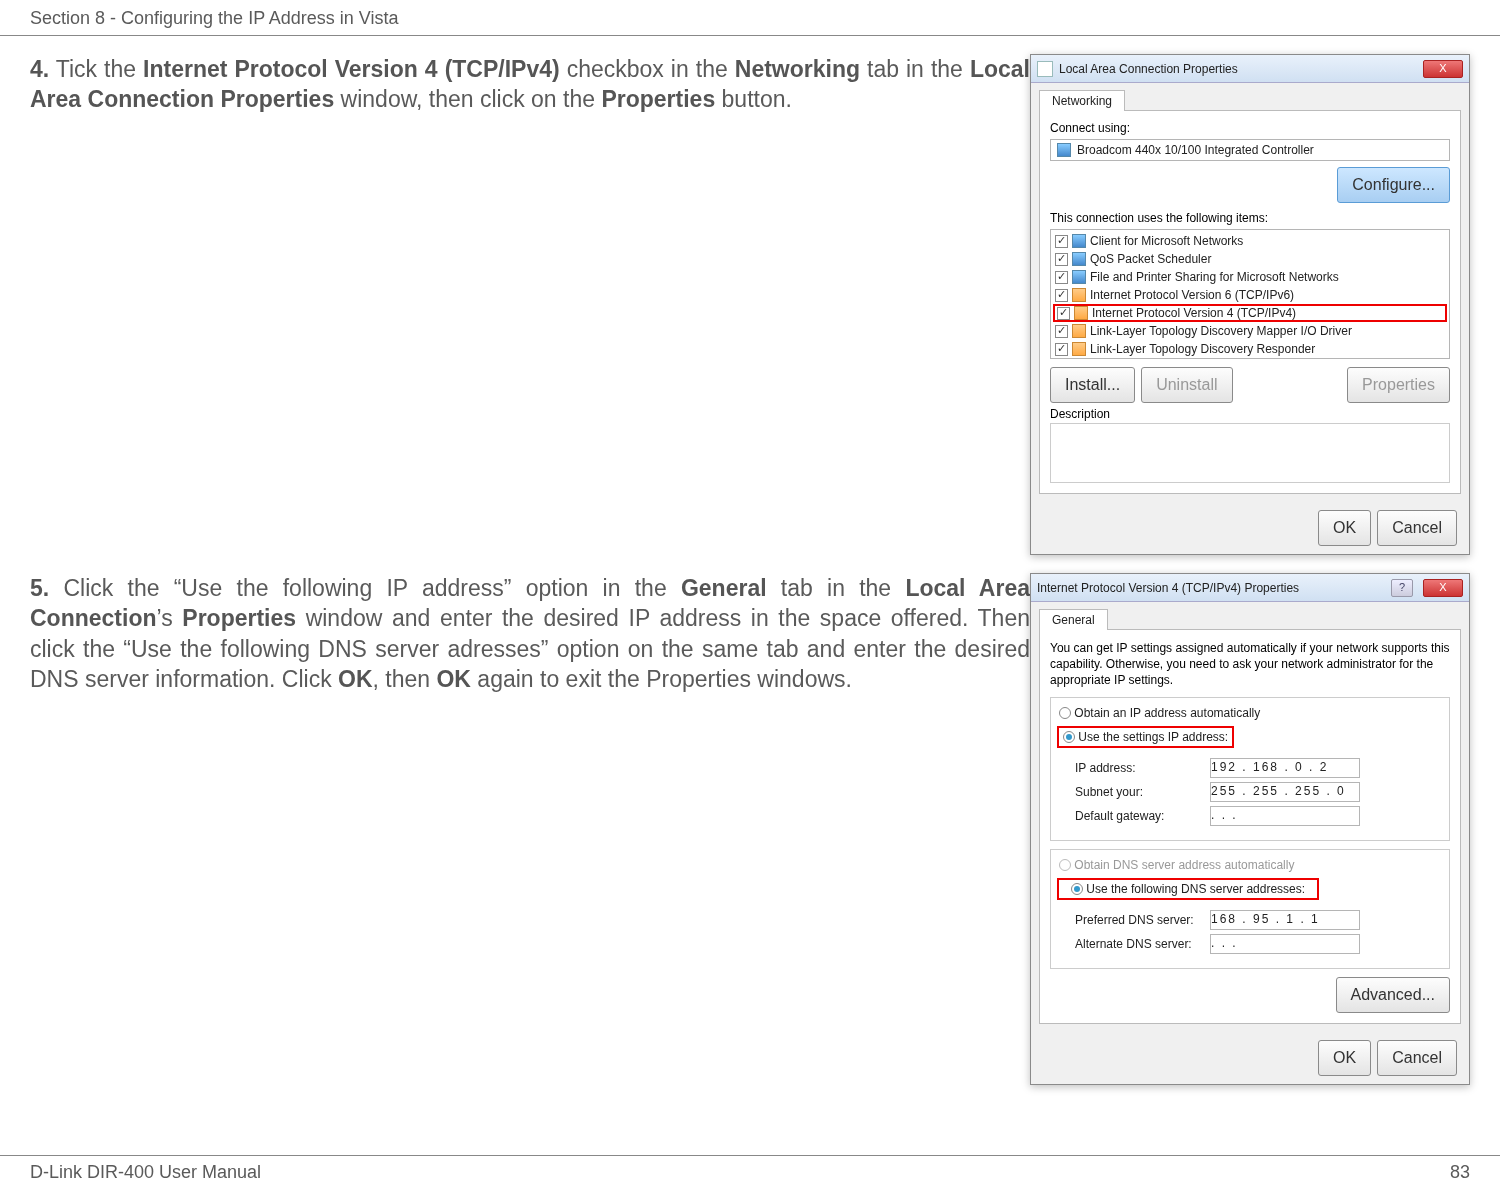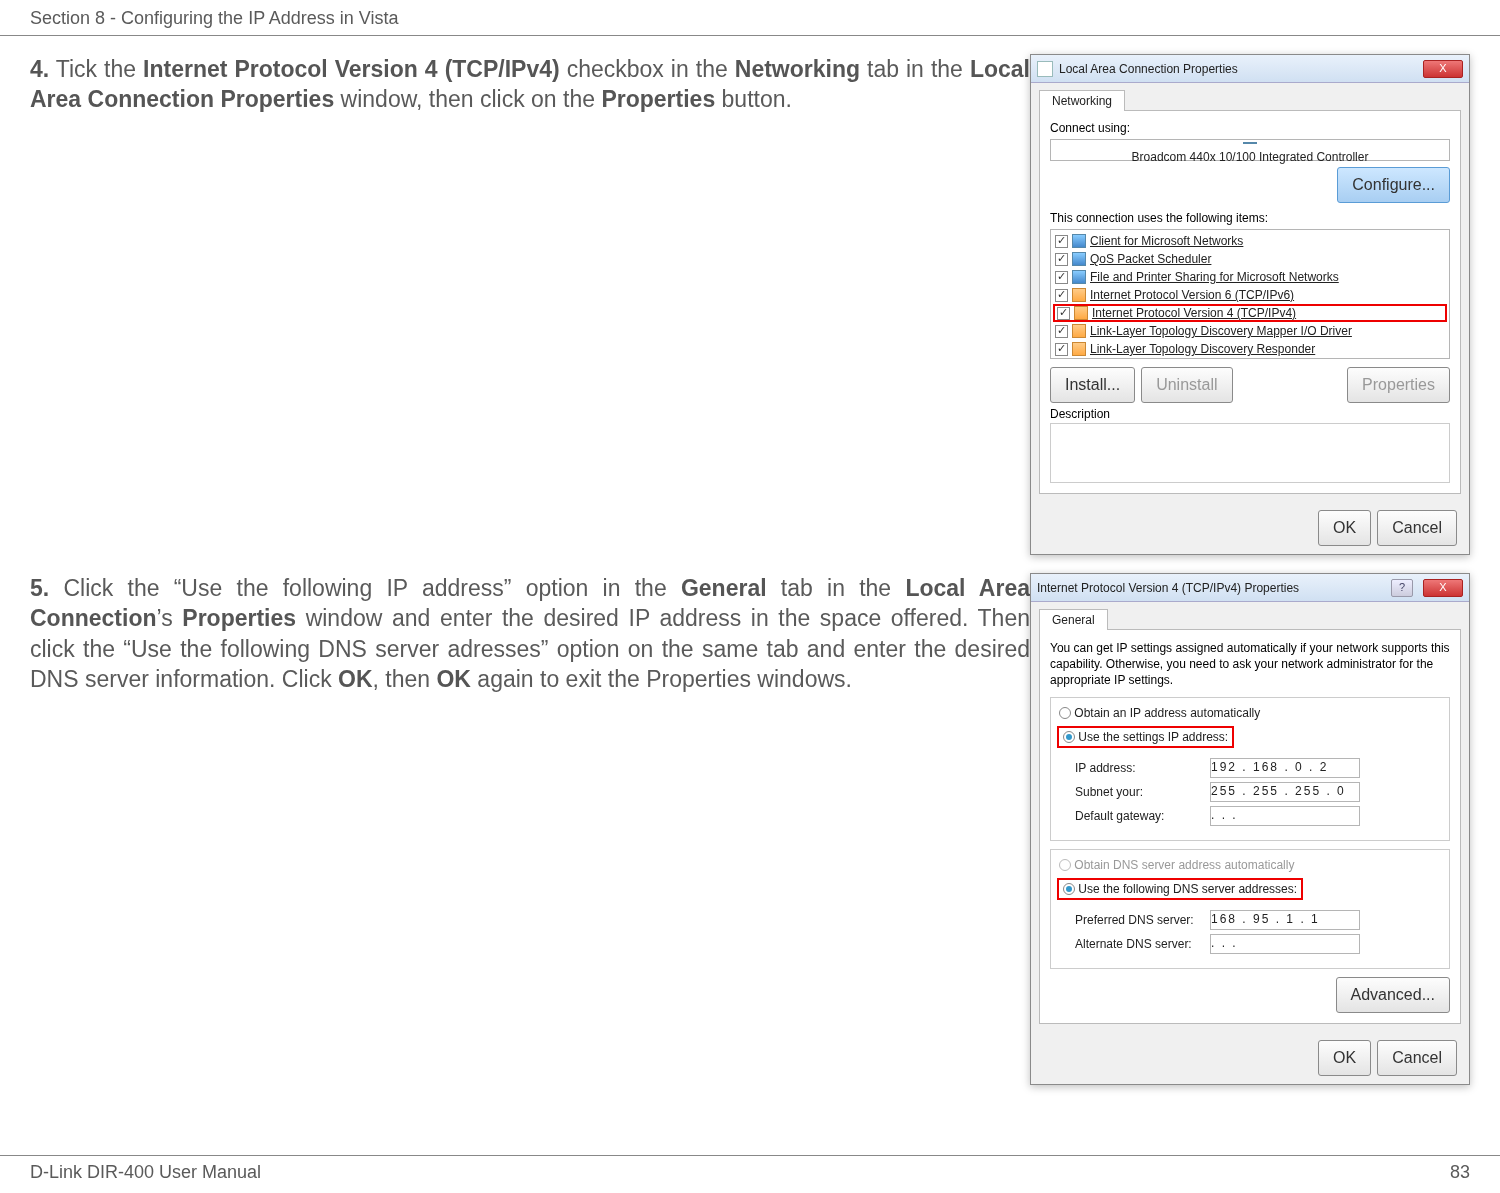--- a/index.html
+++ b/index.html
@@ -100,21 +100,20 @@
     .lbl { font-size: 12px; color: #000000; }
     .field-box {
       border: 1px solid #b5b5b5;
       background: #fff;
       height: 22px;
       padding: 2px 6px;
       display: flex;
       align-items: center;
       gap: 6px;
       font-size: 12px;
-      flex-direction: column;
     }
     .field-box .mini-ico { width:14px;height:14px;background:linear-gradient(#8cf,#48c);border:1px solid #58a;display:inline-block; }
     .btn {
       border: 1px solid #8a8a8a;
       background: linear-gradient(#fdfdfd,#e4e4e4);
       padding: 2px 14px;
       font-size: 16px;
       border-radius: 3px;
       color: #333;
       height: 36px;
@@ -123,21 +122,21 @@
     .btn.primary { background: linear-gradient(#cde7ff,#a8cef2); border-color:#5a9cd6; }
     .btn.disabled { color: #999; }
     .list-box {
       border: 1px solid #b5b5b5;
       background: #fff;
       height: 130px;
       overflow: hidden;
       padding: 2px;
       font-size: 12px;
     }
-    .li-item { display:flex;align-items:center;gap:4px;height:18px;padding:0 2px;text-decoration:underline; }
+    .li-item { display:flex;align-items:center;gap:4px;height:18px;padding:0 2px; }
     .cb { width:13px;height:13px;border:1px solid #888;background:#fff;position:relative;display:inline-block;flex-shrink:0; }
     .cb.checked::after { content:"✓"; position:absolute;font-size:11px;line-height:11px;top:-1px;left:1px;color:#333; }
     .proto-ico { width:14px;height:14px;background:linear-gradient(#fc8,#fa4);display:inline-block;flex-shrink:0;border:1px solid #c83; }
     .proto-ico.b { background:linear-gradient(#8cf,#48c); border-color:#58a;}
     .redbox { border: 2px solid #e00; }
     .desc-box { border:1px solid #ccc; background:#fff; height:60px; }
     .btnrow { display:flex; gap:6px; margin-top:8px; }
     .footer-btns { display:flex; justify-content:flex-end; gap:6px; padding:8px 12px; }
 
     .radio { width:12px;height:12px;border:1px solid #888;border-radius:50%;display:inline-block;position:relative;vertical-align:middle; }
@@ -273,21 +272,21 @@
               <span class="ip-input">255 . 255 . 255 .   0</span>
             </div>
           <div class="form-row">
               <span class="flab">Default gateway:</span>
               <span class="ip-input">.       .       .</span>
             </div>
         </div>
 
         <div class="group">
           <div style="margin:2px 0 4px 2px;color:#999"><span class="radio dis"></span> <span>Obtain DNS server address automatically</span></div>
-          <div class="redbox" style="display:inline-block;padding:2px 4px;margin:2px 0 6px 0"><span class="radio sel"></span> <span>Use the following DNS server addresses:</span></div>
+          <div class="redbox" style="display:inline-block;padding:2px 12px;margin:2px 0 6px 0"><span class="radio sel"></span> <span>Use the following DNS server addresses:</span></div>
           <div class="form-row">
               <span class="flab">Preferred DNS server:</span>
               <span class="ip-input">168 .  95  .   1   .   1</span>
             </div>
           <div class="form-row">
               <span class="flab">Alternate DNS server:</span>
               <span class="ip-input">.       .       .</span>
             </div>
         </div>
 

